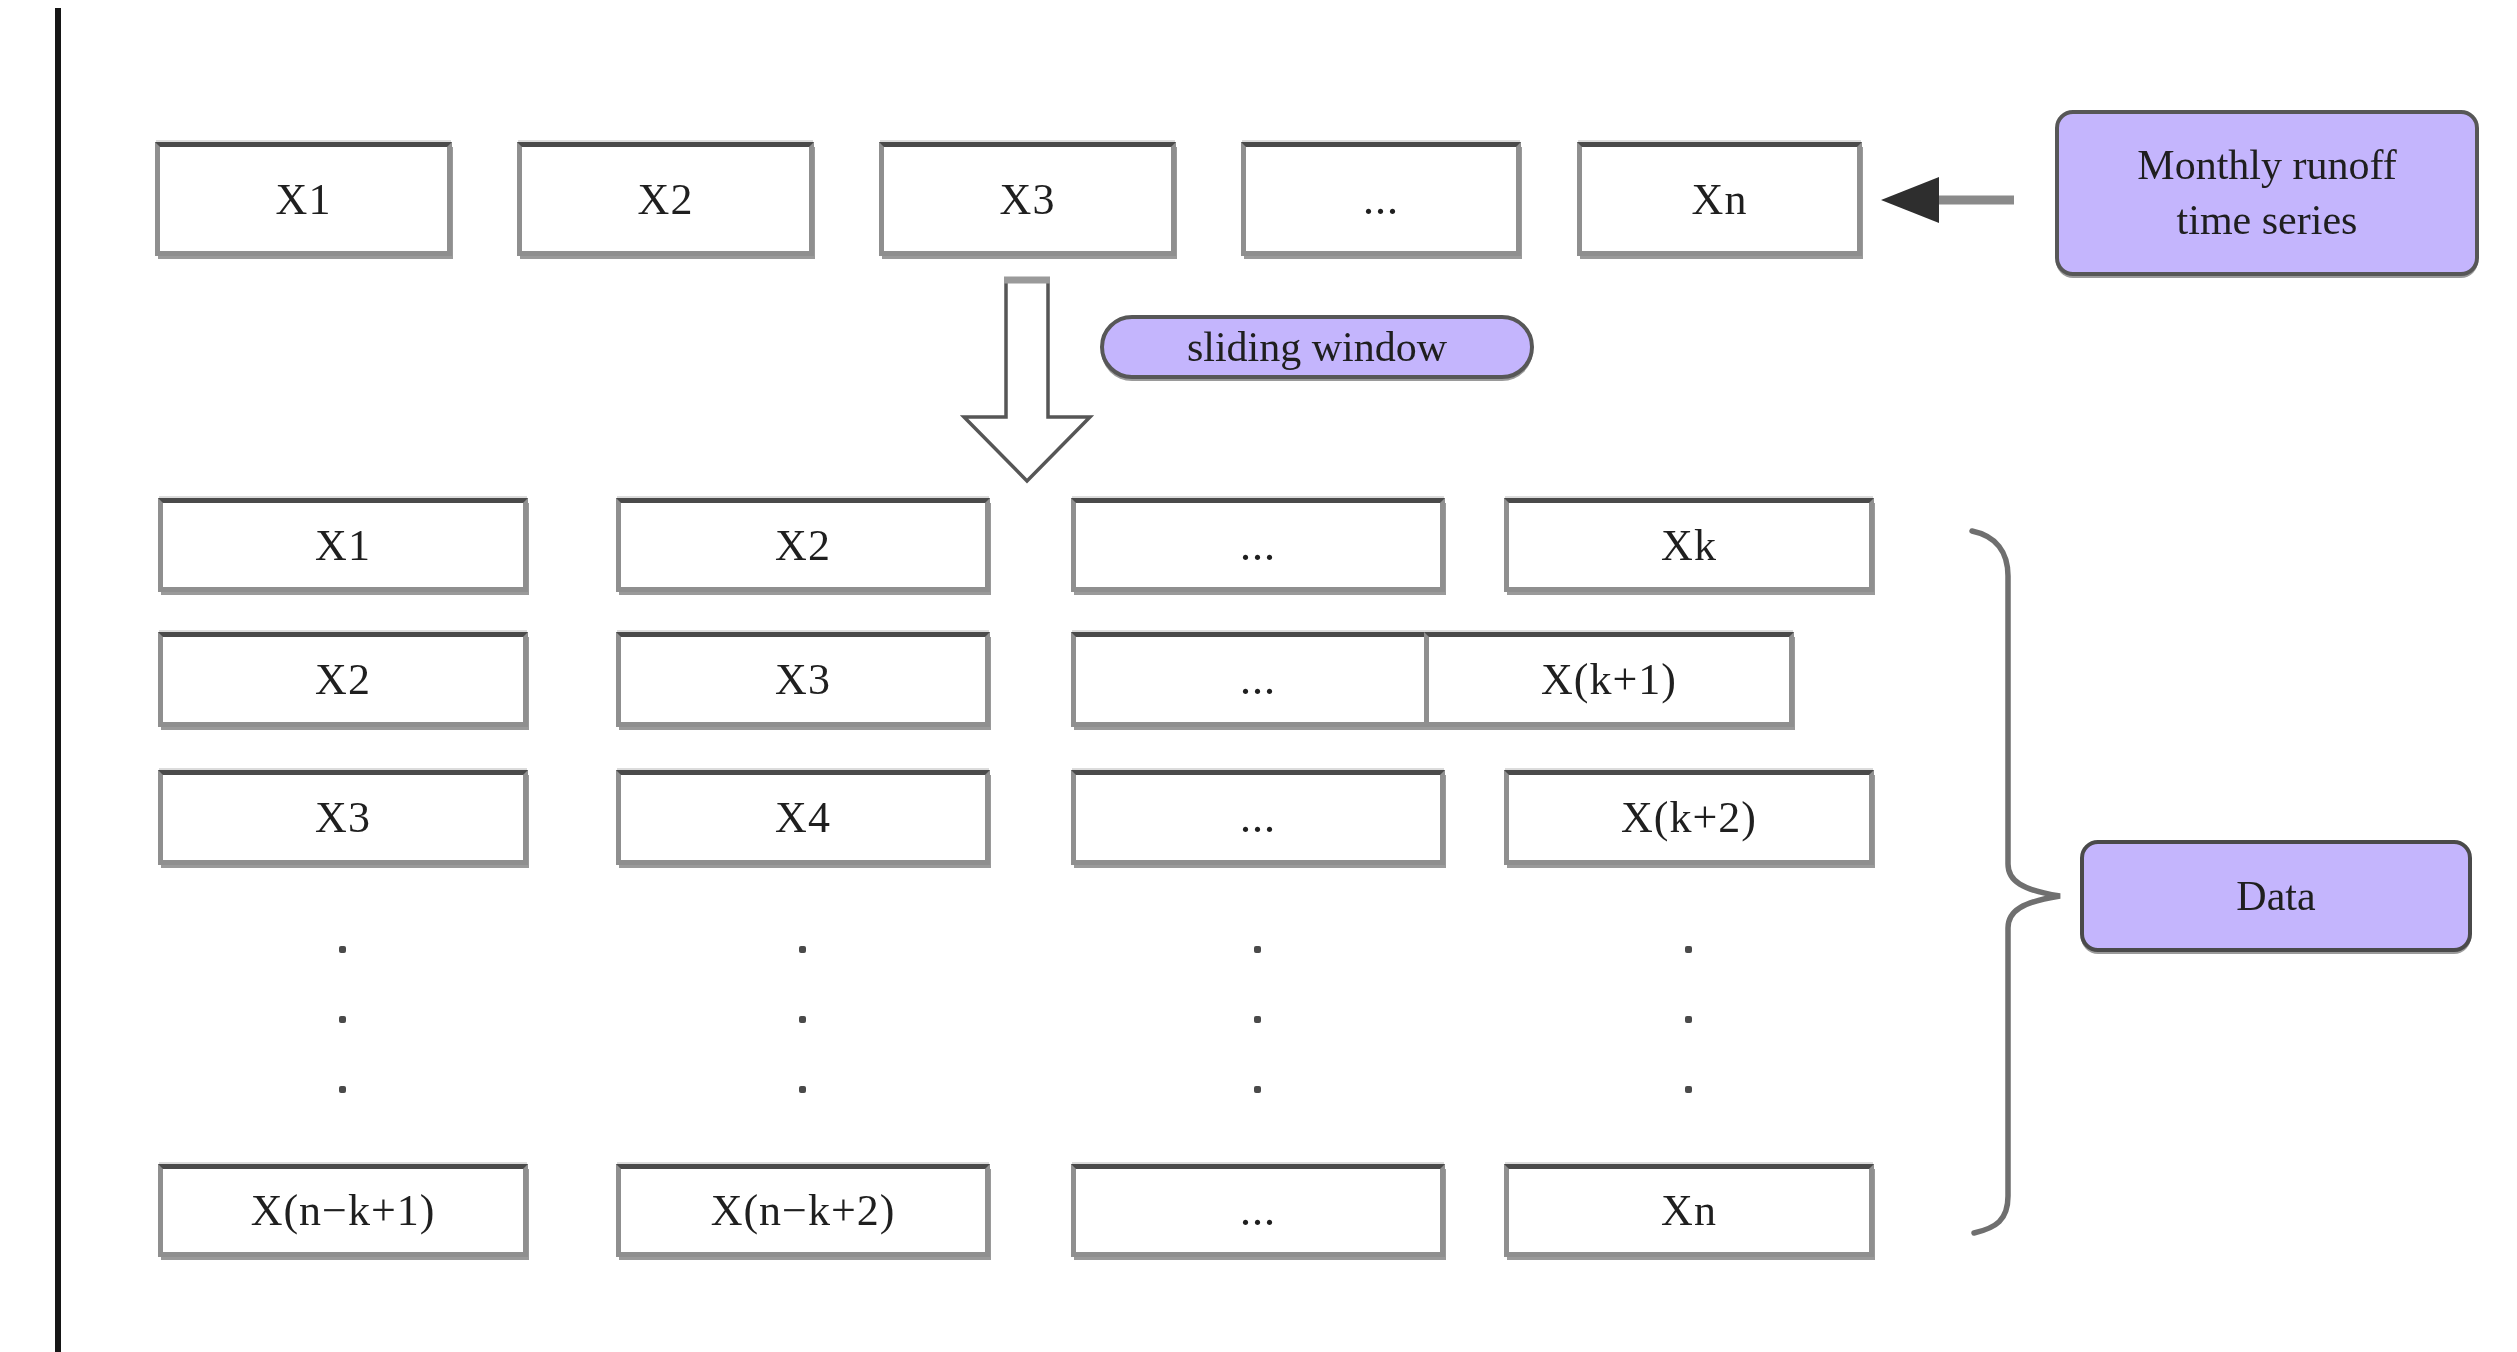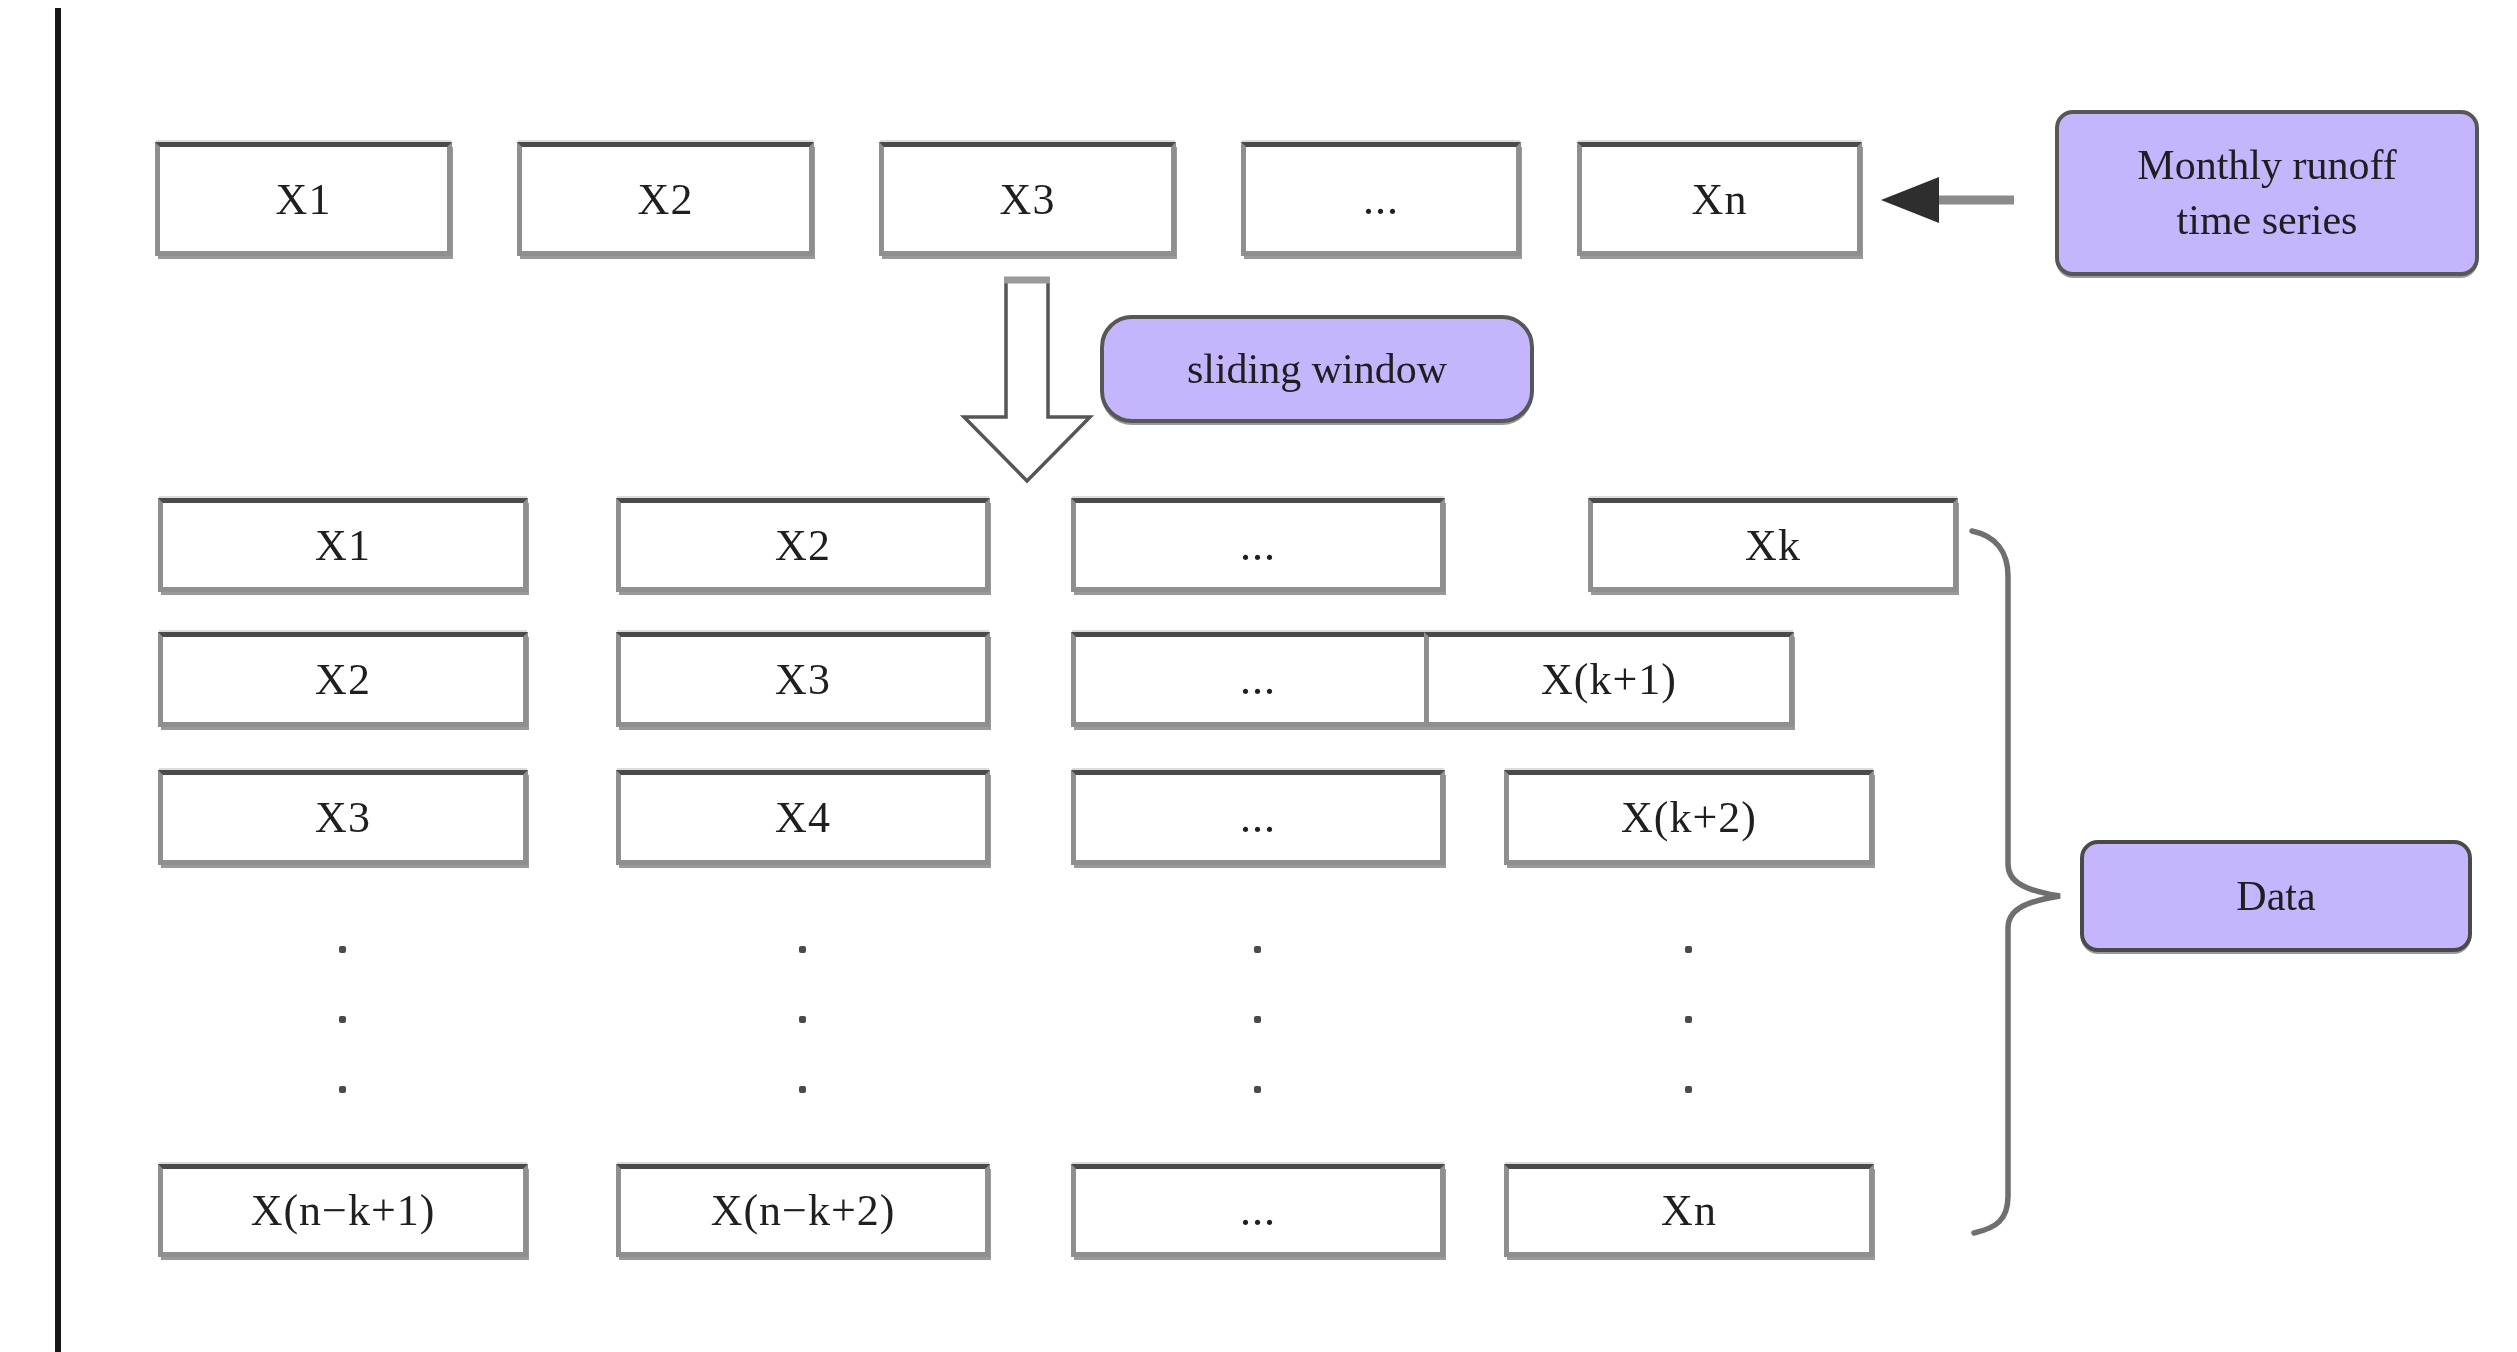--- a/index.html
+++ b/index.html
@@ -48,34 +48,34 @@
   </div>
   <div class="box" style="left:1577px;top:142px;width:285px;height:114px;">
     <span>Xn</span>
   </div>
 
   <div class="pill" style="left:2055px;top:110px;width:424px;height:166px;">
     <span>Monthly runoff</span>
     <span>time series</span>
   </div>
 
-  <div class="pill" style="left:1100px;top:315px;width:434px;height:108px;border-radius:32px;align-items:center;">
+  <div class="pill" style="left:1100px;top:315px;width:434px;height:64px;border-radius:32px;align-items:center;">
     <span>sliding window</span>
   </div>
 
   <div class="box" style="left:158px;top:498px;width:370px;height:94px;">
     <span>X1</span>
   </div>
   <div class="box" style="left:616px;top:498px;width:374px;height:94px;">
     <span>X2</span>
   </div>
   <div class="box" style="left:1071px;top:498px;width:374px;height:94px;">
     <span>...</span>
   </div>
-  <div class="box" style="left:1588px;top:498px;width:370px;height:94px;">
+  <div class="box" style="left:1504px;top:498px;width:370px;height:94px;">
     <span>Xk</span>
   </div>
 
   <div class="box" style="left:158px;top:632px;width:370px;height:95px;">
     <span>X2</span>
   </div>
   <div class="box" style="left:616px;top:632px;width:374px;height:95px;">
     <span>X3</span>
   </div>
   <div class="box" style="left:1071px;top:632px;width:374px;height:95px;">

